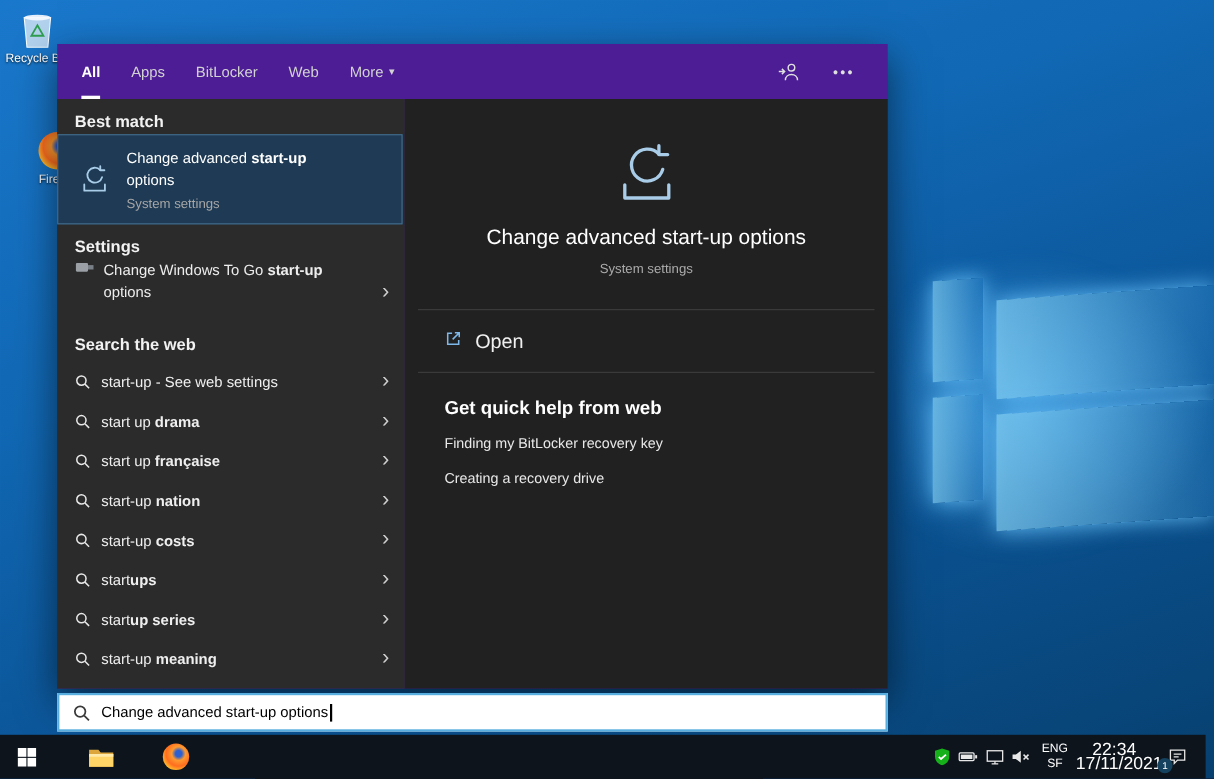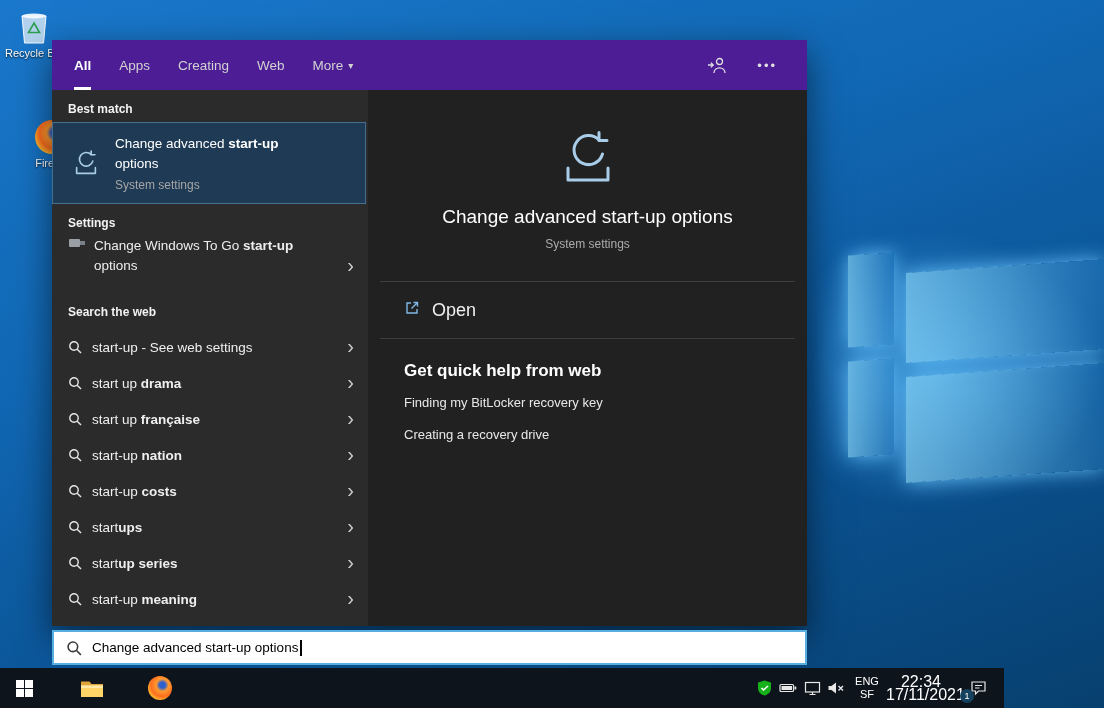--- a/index.html
+++ b/index.html
@@ -37,21 +37,21 @@
     font-size:13.5px;color:#d2d2d2;cursor:pointer;}
   .tab.active{color:#fff;font-weight:700;}
   .tab.active::after{content:"";position:absolute;left:0;right:0;bottom:0;height:3px;background:#fff;}
   .tab .caret{margin-left:5px;font-size:10px;color:#d2d2d2;}
   .hicons{margin-left:auto;display:flex;align-items:center;gap:30px;padding-right:8px;}
   .hicon{cursor:pointer;display:flex;align-items:center;}
   .dots{font-size:13px;letter-spacing:2px;color:#e0e0e0;}
   #pbody{flex:1;display:flex;min-height:0;}
   #leftcol{width:316px;flex:0 0 auto;position:relative;background:#2b2b2b;}
   #rightcol{flex:1;position:relative;background:#212121;}
-  .sec-label{position:absolute;left:16px;font-size:12px;font-weight:700;color:#f2f2f2;}
+  .sec-label{position:absolute;left:16px;font-size:15px;font-weight:700;color:#f2f2f2;}
   .b{font-weight:700;}
   
   .bm-item{position:absolute;left:0;top:32px;width:314px;height:82px;
     background:#1e3a54;border:1px solid #44708f;box-sizing:border-box;
     display:flex;align-items:center;cursor:pointer;}
   .bm-ic{margin:0 14px 0 18px;flex:0 0 auto;display:flex;}
   .bm-title{font-size:13.5px;color:#fff;width:200px;line-height:1.45;}
   .bm-sub{font-size:12px;color:#a6a6a6;margin-top:5px;}
   
   .s-item{position:absolute;left:0;top:146px;width:316px;height:60px;
@@ -79,21 +79,21 @@
   .hlink{position:absolute;left:36px;font-size:13px;color:#e8e8e8;cursor:pointer;}
   .hl1{top:305px;} .hl2{top:337px;}
   
   #searchbar{position:absolute;left:52px;top:630px;width:755px;height:35px;
     background:#fff;border:2px solid #58aede;box-sizing:border-box;z-index:11;
     display:flex;align-items:center;cursor:text;}
   #searchbar .smag{margin-left:12px;display:flex;}
   #searchbar .stext{margin-left:10px;font-size:13.5px;color:#000;white-space:nowrap;}
   .txtcaret{display:inline-block;width:1.2px;height:16px;background:#000;margin-left:2px;vertical-align:middle;}
   
-  #taskbar{position:absolute;left:0;top:668px;width:1004px;height:40px;
+  #taskbar{position:absolute;left:0;top:668px;width:1096px;height:40px;
     background:#0d141c;z-index:20;display:flex;align-items:flex-start;color:#fff;gap:20px;}
   .tb-btn{width:48px;height:40px;display:flex;align-items:center;justify-content:center;cursor:pointer;}
   .tray{margin-left:auto;display:flex;align-items:center;height:100%;padding-right:4px;}
   .tray-ic{width:24px;height:40px;display:flex;align-items:center;justify-content:center;cursor:pointer;}
   .lang{width:38px;text-align:center;font-size:11px;line-height:13px;cursor:pointer;}
   .clock{width:70px;text-align:center;font-size:16px;line-height:13px;cursor:pointer;}
   .notif{position:relative;width:44px;height:40px;display:flex;align-items:center;justify-content:center;cursor:pointer;}
   .badge{position:absolute;left:4px;bottom:5px;width:14px;height:14px;border-radius:50%;
     background:#15425f;color:#fff;font-size:9px;display:flex;align-items:center;justify-content:center;}
   .ffball24{width:24px;height:24px;border-radius:50%;
@@ -131,21 +131,21 @@
 <div id="panel">
 
   <div id="phead">
     <div class="tab active">
       <span>All</span>
     </div>
     <div class="tab">
       <span>Apps</span>
     </div>
     <div class="tab">
-      <span>Creating</span>
+      <span>BitLocker</span>
     </div>
     <div class="tab">
       <span>Web</span>
     </div>
     <div class="tab">
       <span>More</span>
       <span class="caret">▾</span>
     </div>
     <div class="hicons">
       <div class="hicon">

